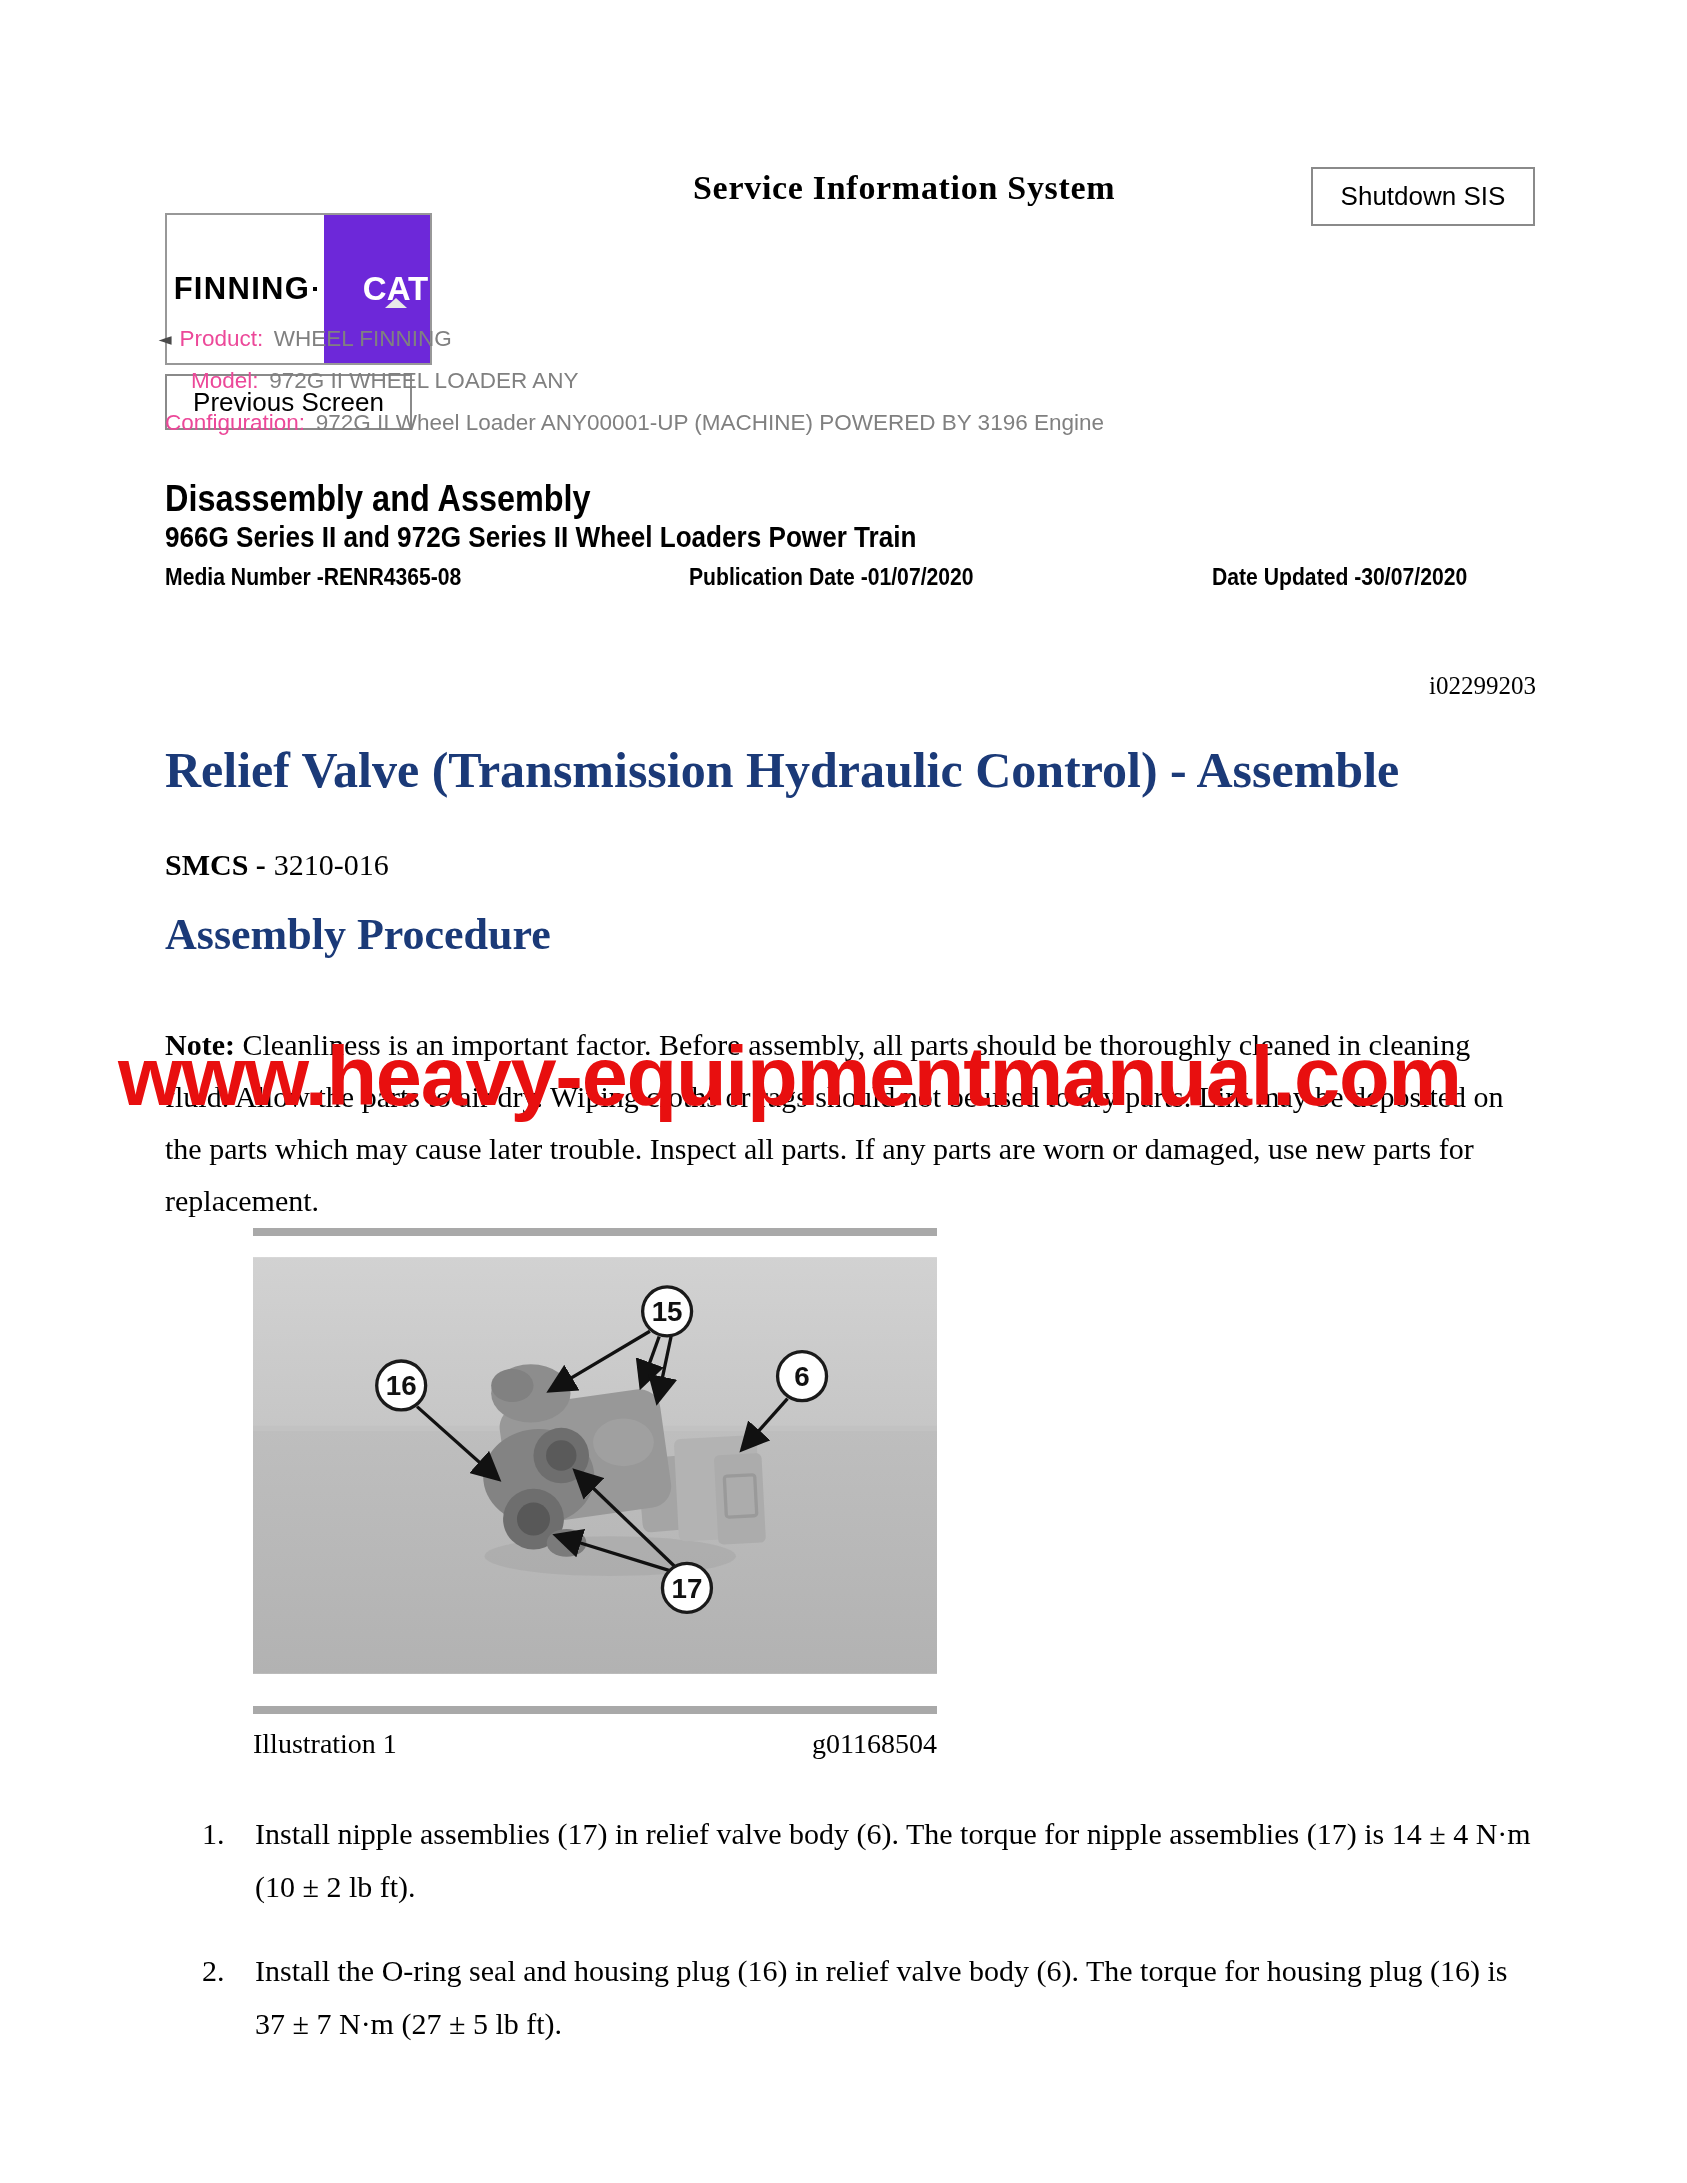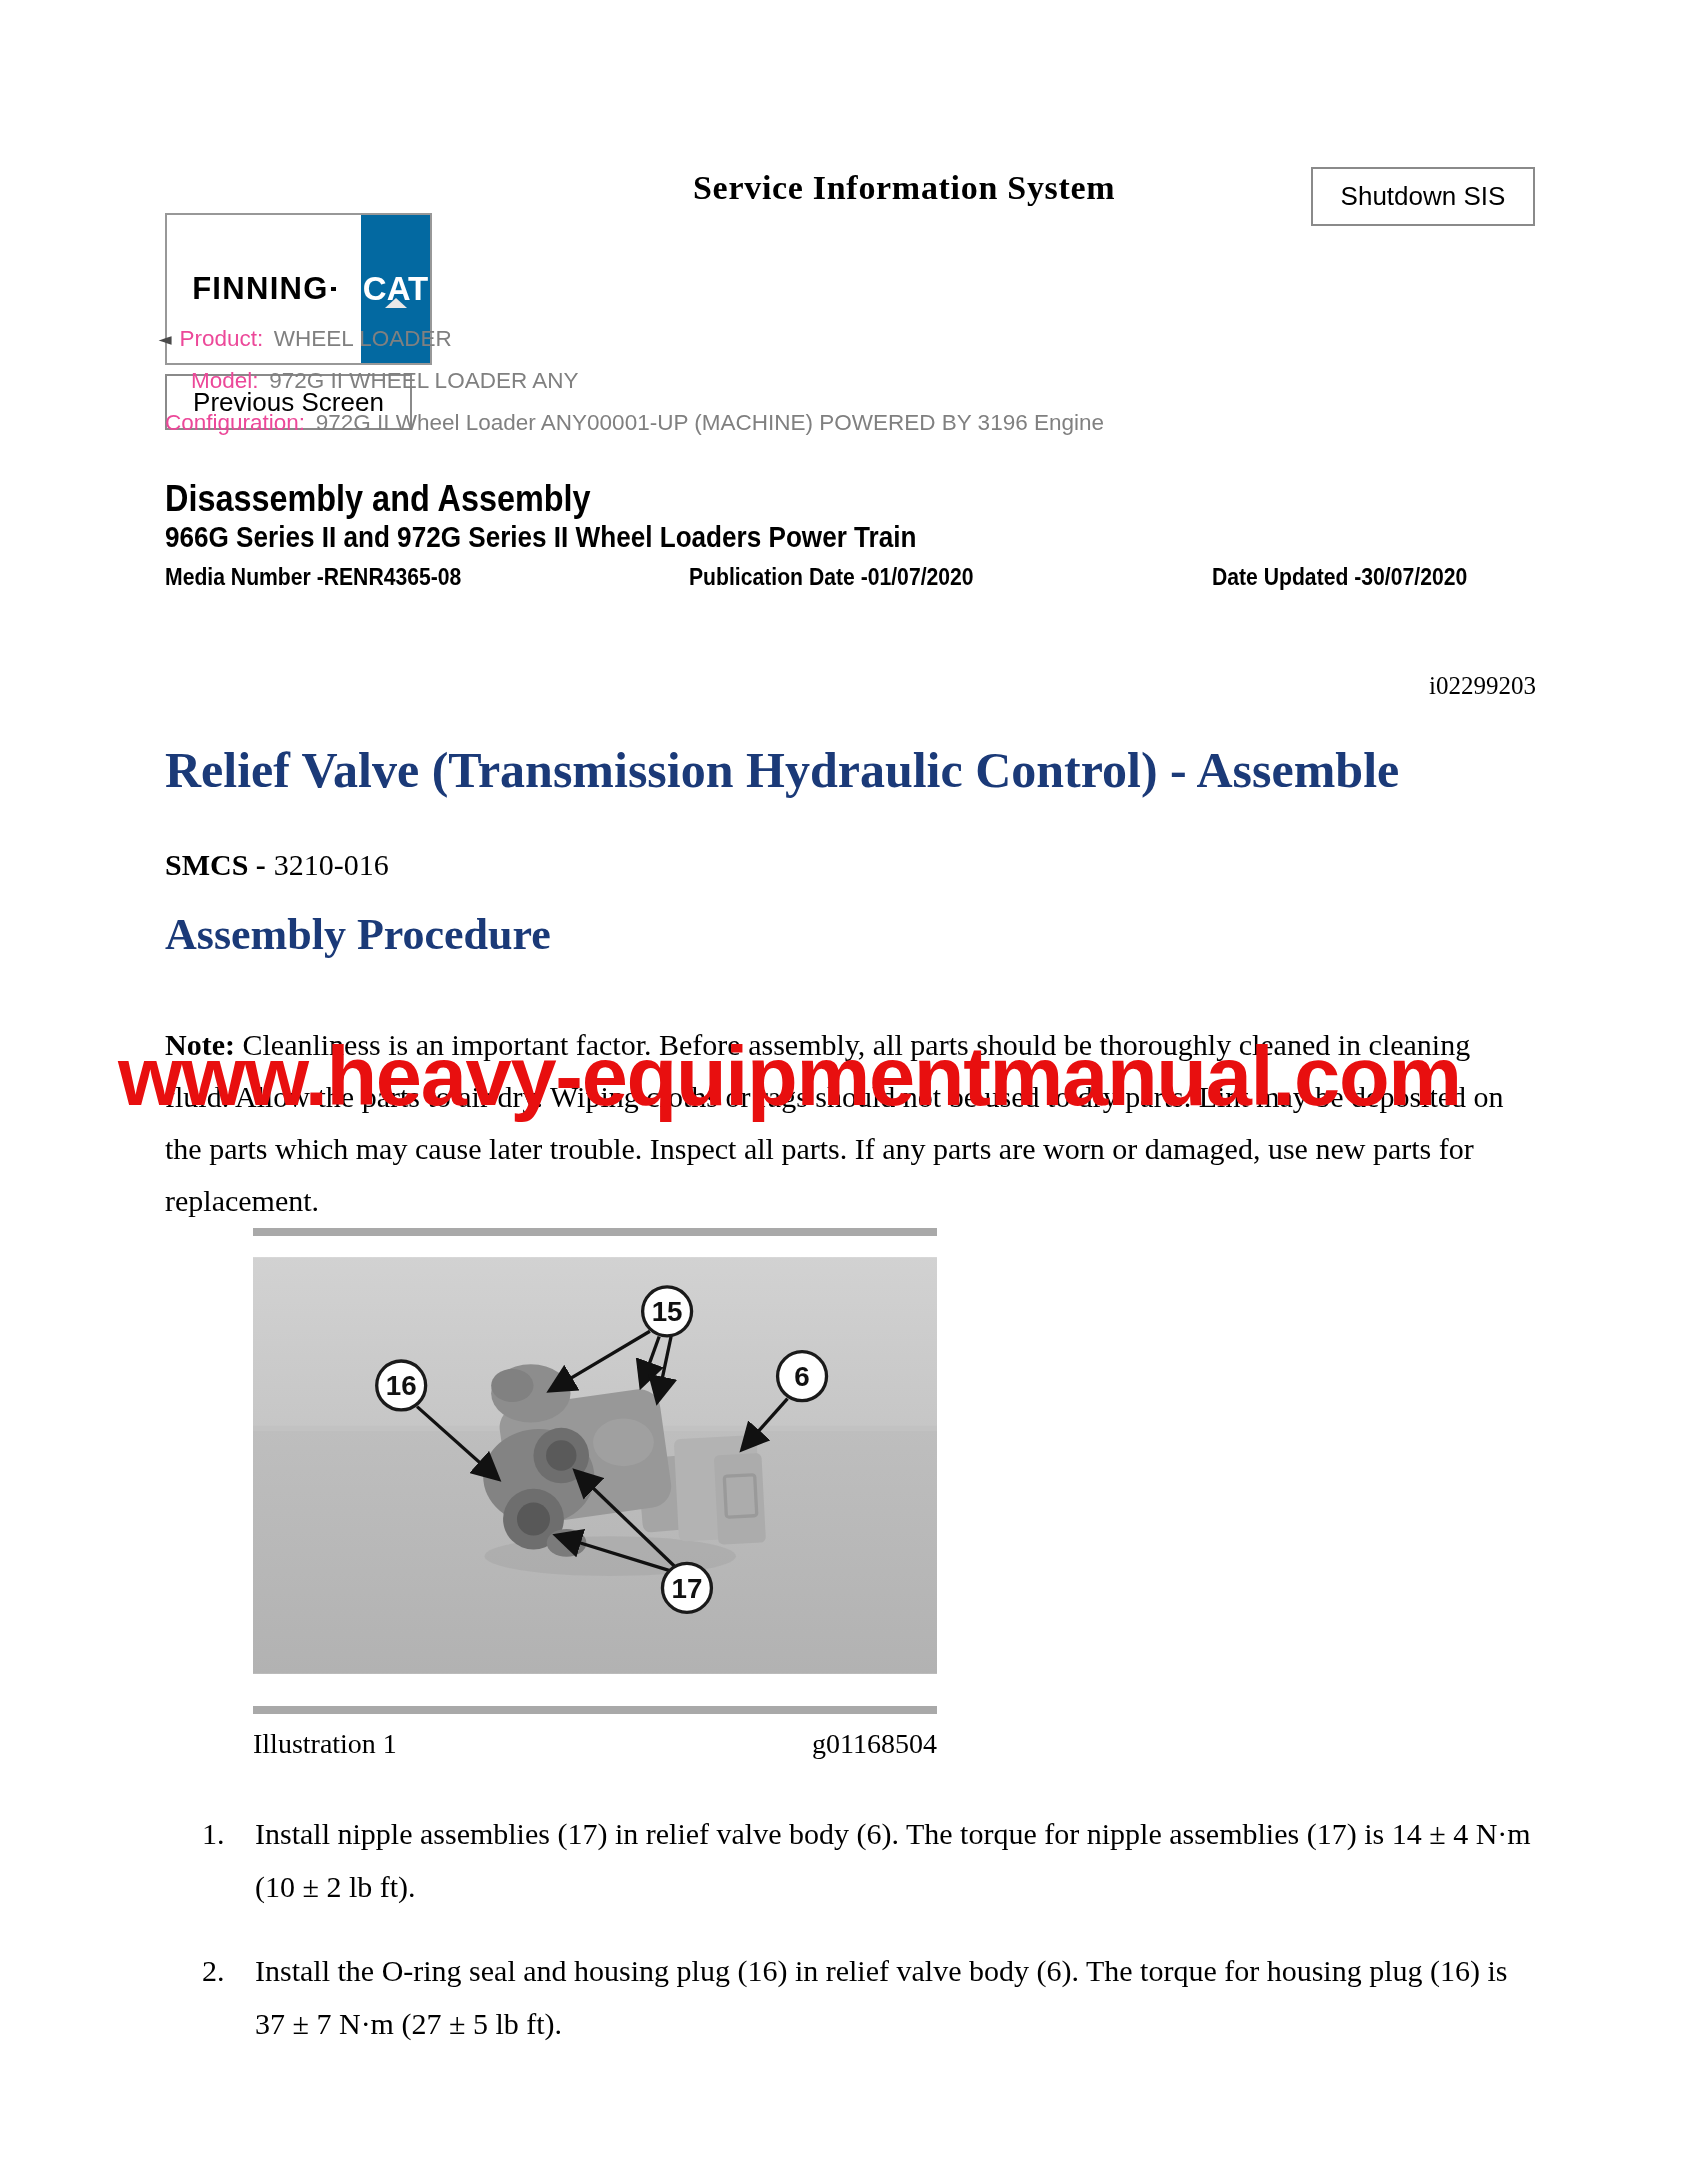--- a/index.html
+++ b/index.html
@@ -9,22 +9,22 @@
   }
   
   .logo-box {
     position:absolute; left:165px; top:213px; width:267px; height:152px;
     border:2px solid #989898; box-sizing:border-box; display:flex; background:#fff;
   }
   .logo-white { flex:1; display:flex; align-items:center; justify-content:center; background:#fff; }
   .finning-text { font-family:"Liberation Sans", sans-serif; font-weight:700; font-size:31px; letter-spacing:1.3px; }
   .finning-dot { display:inline-block; width:4.6px; height:4.6px; background:#000; margin-left:2.6px; }
   .logo-cat {
-    width:69px; background:#0369a1; color:#fff; display:flex; flex-direction:column;
-    align-items:center; justify-content:center;
+    width:69px; background:#6d28d9; color:#fff; display:flex; flex-direction:column;
+    align-items:center; justify-content:center;padding-left:37px;
   }
   .cat-text { font-family:"Liberation Sans", sans-serif; font-weight:700; font-size:33px; letter-spacing:0px; }
   .cat-triangle {
     width:0; height:0; border-left:11.2px solid transparent; border-right:11.2px solid transparent;
     border-bottom:10.6px solid #e8e8e8; margin-top:-9.3px;
   }
   .sis-title {
     position:absolute; left:693px; top:169px; font-weight:700; font-size:34px;
     font-family:"Liberation Serif", serif; letter-spacing:0.7px;
   }
@@ -108,21 +108,21 @@
       <span class="cat-triangle"></span>
     </div>
   </div>
 
   <div class="sis-title">Service Information System</div>
 
   <div class="btn shutdown-btn">Shutdown SIS</div>
   <div class="btn prev-btn">Previous Screen</div>
 
   <div class="info-row" style="top:326px;">
-    <span class="nav-arrow">◄</span><span class="lbl">Product:</span><span class="val">WHEEL LOADER</span>
+    <span class="nav-arrow">◄</span><span class="lbl">Product:</span><span class="val">WHEEL FINNING</span>
   </div>
   <div class="info-row" style="top:368px;margin-left:26px;">
     <span class="lbl">Model:</span><span class="val">972G II WHEEL LOADER ANY</span>
   </div>
   <div class="info-row" style="top:410px;">
     <span class="lbl">Configuration:</span><span class="val">972G II Wheel Loader ANY00001-UP (MACHINE) POWERED BY 3196 Engine</span>
   </div>
 
   <div class="section-title cond">Disassembly and Assembly</div>
   <div class="section-subtitle cond">966G Series II and 972G Series II Wheel Loaders Power Train</div>

